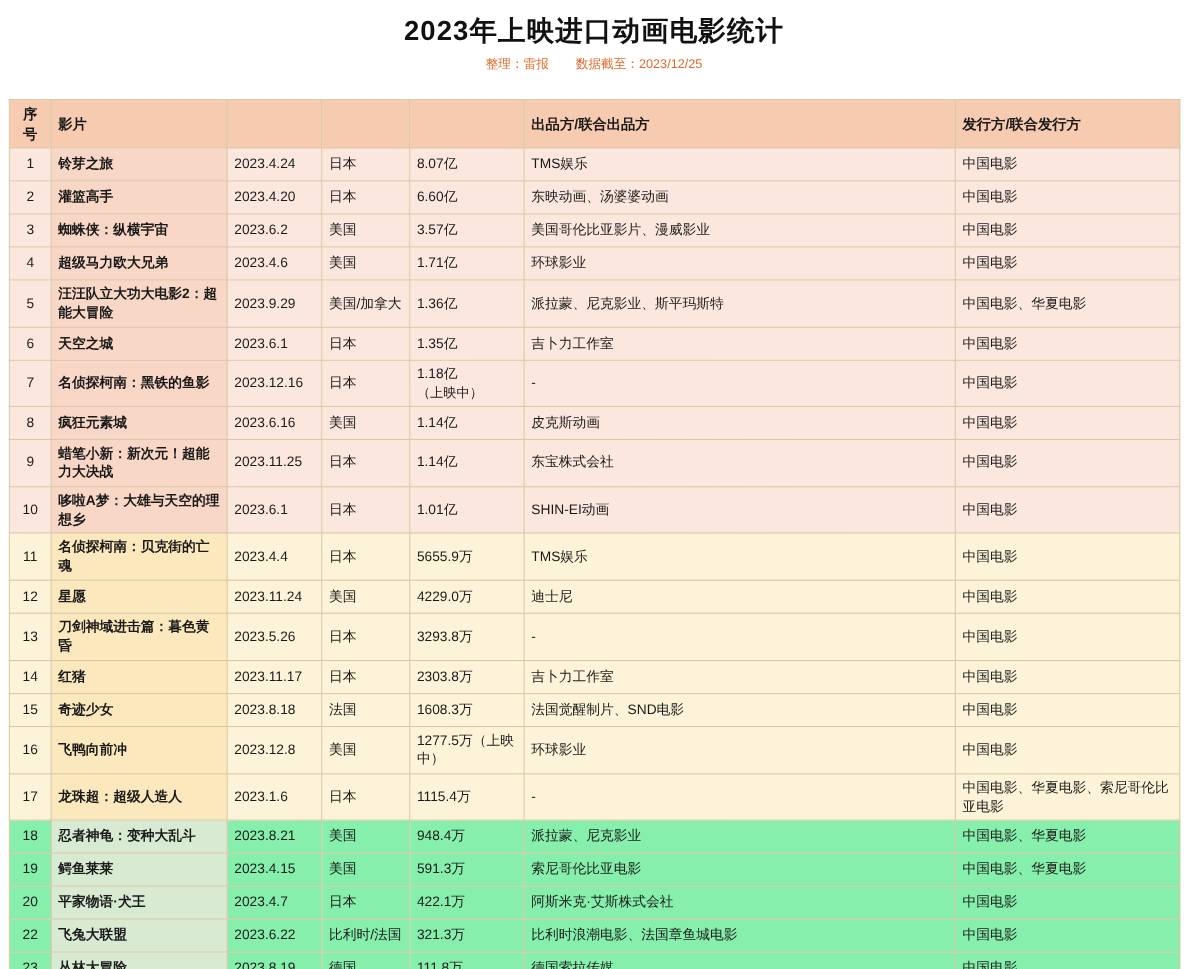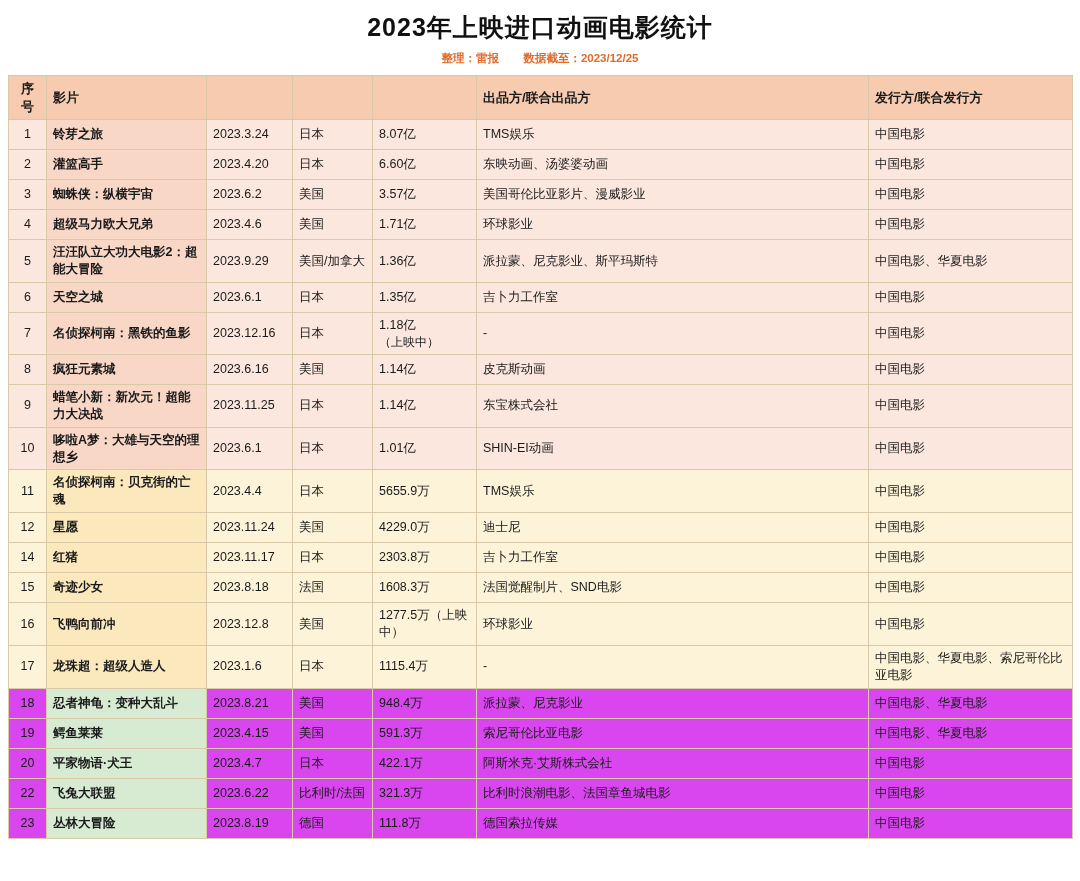--- a/index.html
+++ b/index.html
@@ -61,22 +61,22 @@
     font-weight: bold;
     letter-spacing: 1px;
     padding-top: 11px;
     color: #111;
   }
   .subtitle {
     text-align: center;
     font-size: 11.5px;
     color: #e06a2b;
     padding-top: 7px;
-    padding-bottom: 9px;
-    font-weight: bold;
+    padding-bottom: 24px;
+    font-weight: normal;
   }
   .subtitle .sep { display: inline-block; width: 18px; }
 
   table {
     border-collapse: collapse;
     width: 1064px;
     margin: 0 8px;
     table-layout: fixed;
   }
   th, td {
@@ -113,21 +113,21 @@
     font-weight: bold;
     font-size: 12.5px;
   }
   tbody tr { height: 30px; }
 
   
   .g1 td { background: #fbe7dd; }
   .g1 td.c-film { background: #f8d7c6; margin-top: 16px; }
   .g2 td { background: #fdf3d8; }
   .g2 td.c-film { background: #fbe9bd; }
-  .g3 td { background: #d946ef; }
+  .g3 td { background: #86efac; }
   .g3 td.c-film { background: #d7ead2; }
 
   td.c-box .sub {
     display: block;
     font-size: 12px;
   }
 </style>
 </head>
 <body>
 
@@ -165,21 +165,21 @@
           <th></th>
           <th></th>
           <th>出品方/联合出品方</th>
           <th>发行方/联合发行方</th>
         </tr>
       </thead>
       <tbody id="tbody">
           <tr class="g1">
             <td class="c-num">1</td>
             <td class="c-film">铃芽之旅</td>
-            <td class="c-date">2023.3.24</td>
+            <td class="c-date">2023.4.24</td>
             <td class="c-region">日本</td>
             <td class="c-box">8.07亿</td>
             <td class="c-prod">TMS娱乐</td>
             <td class="c-dist">中国电影</td>
           </tr>
           <tr class="g1">
             <td class="c-num">2</td>
             <td class="c-film">灌篮高手</td>
             <td class="c-date">2023.4.20</td>
             <td class="c-region">日本</td>
@@ -271,20 +271,29 @@
           <tr class="g2">
             <td class="c-num">12</td>
             <td class="c-film">星愿</td>
             <td class="c-date">2023.11.24</td>
             <td class="c-region">美国</td>
             <td class="c-box">4229.0万</td>
             <td class="c-prod">迪士尼</td>
             <td class="c-dist">中国电影</td>
           </tr>
           <tr class="g2">
+            <td class="c-num">13</td>
+            <td class="c-film">刀剑神域进击篇：暮色黄昏</td>
+            <td class="c-date">2023.5.26</td>
+            <td class="c-region">日本</td>
+            <td class="c-box">3293.8万</td>
+            <td class="c-prod">-</td>
+            <td class="c-dist">中国电影</td>
+          </tr>
+          <tr class="g2">
             <td class="c-num">14</td>
             <td class="c-film">红猪</td>
             <td class="c-date">2023.11.17</td>
             <td class="c-region">日本</td>
             <td class="c-box">2303.8万</td>
             <td class="c-prod">吉卜力工作室</td>
             <td class="c-dist">中国电影</td>
           </tr>
           <tr class="g2">
             <td class="c-num">15</td>

